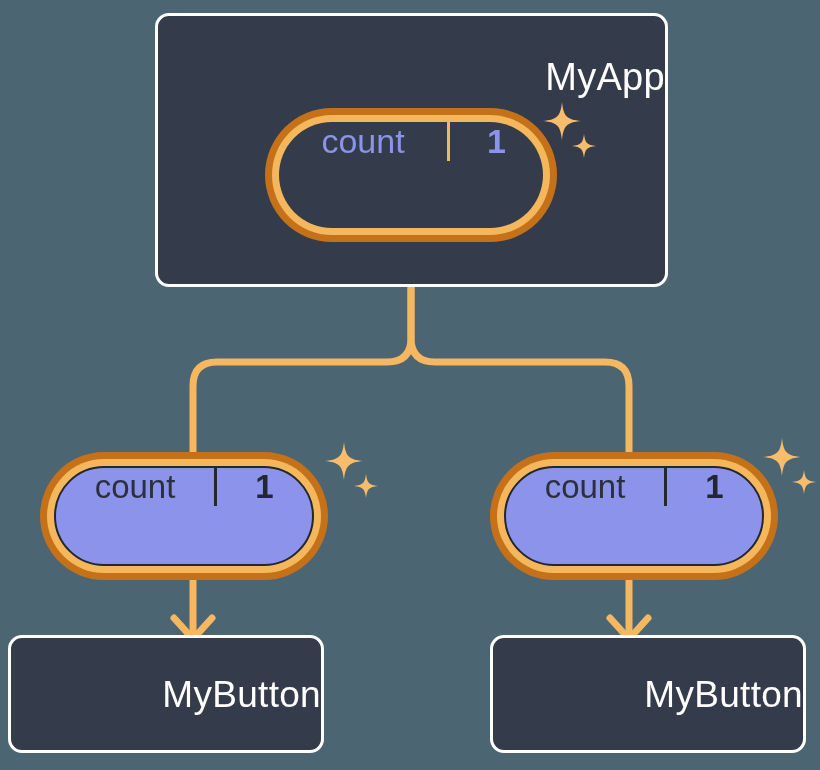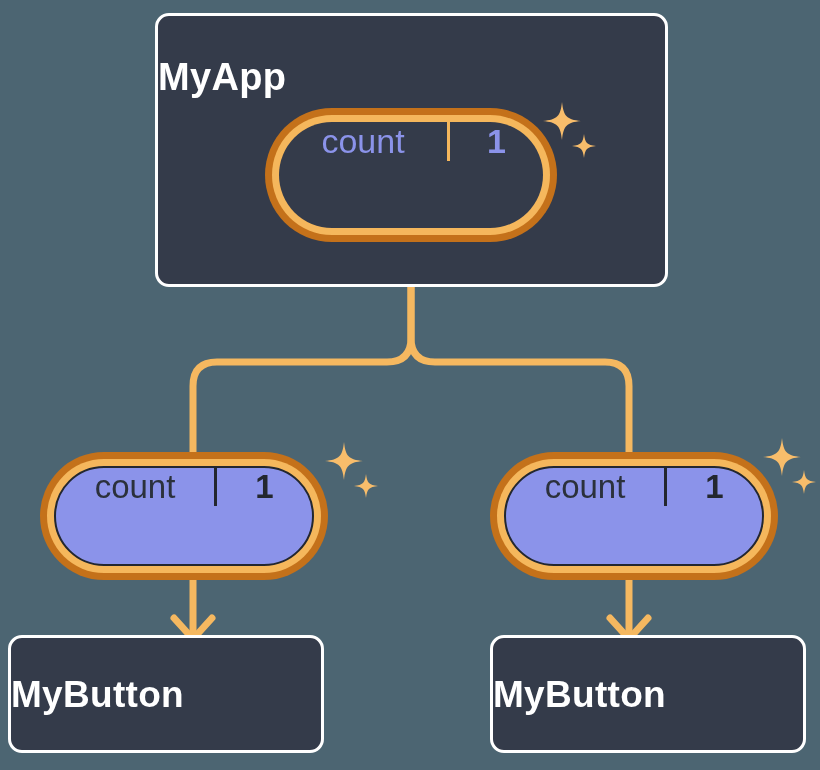--- a/index.html
+++ b/index.html
@@ -18,23 +18,23 @@
   
   .card{
     position:absolute;
     background:#343b4a;
     border:3px solid #ffffff;
     border-radius:14px;
     box-sizing:border-box;
   }
   .card-title{
     position:absolute;left:0;right:0;
-    text-align:left;
+    text-align:right;
     color:#ffffff;
-    font-weight:700;
+    font-weight:400;
     letter-spacing:.3px;
     white-space:nowrap;
   }
 
   #card-myapp{left:155px;top:13px;width:513px;height:274px;}
   #card-myapp .card-title{top:40px;font-size:38px;}
 
   .card-button{width:316px;height:118px;top:635px;}
   #card-button-left{left:8px;}
   #card-button-right{left:490px;}

